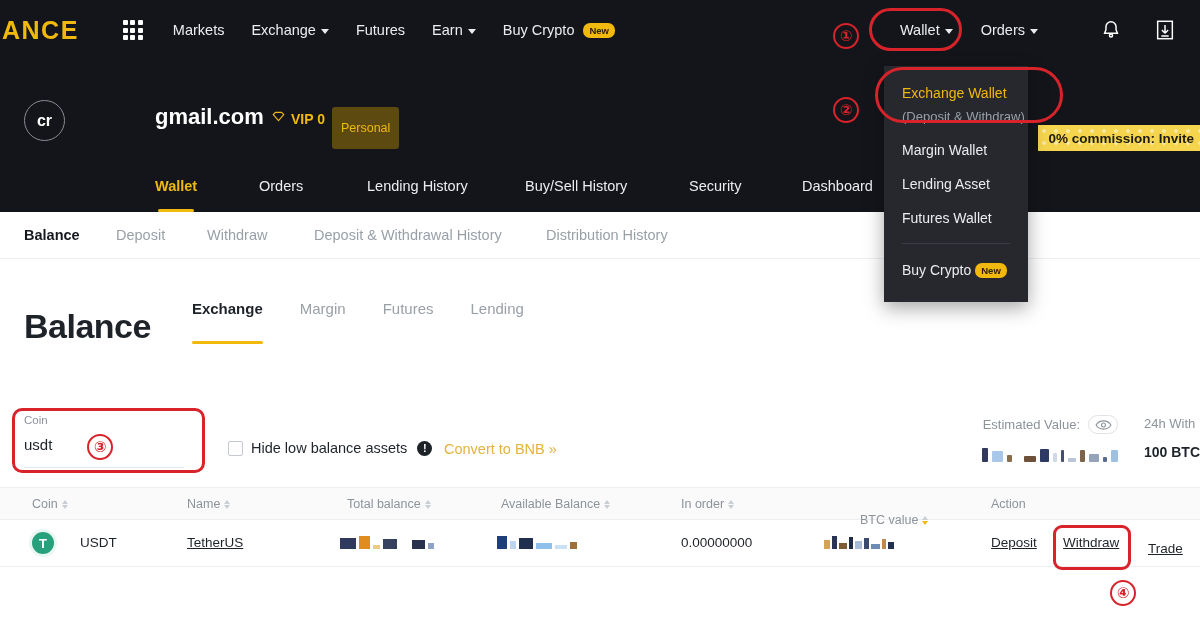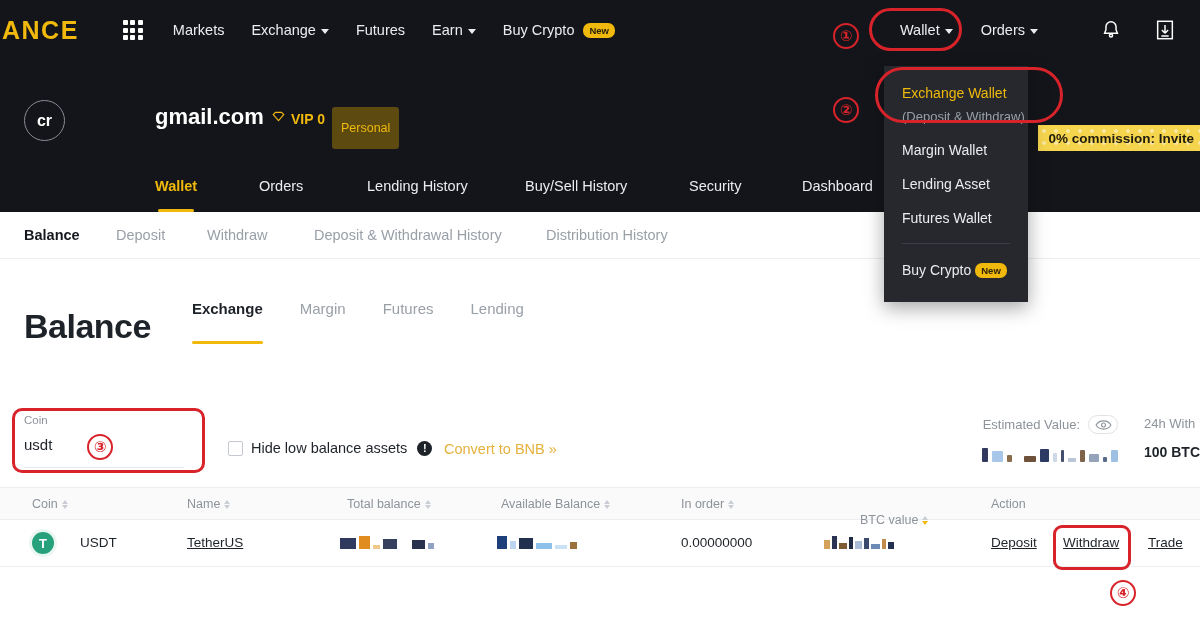--- a/index.html
+++ b/index.html
@@ -465,21 +465,21 @@
           <span style="width:7px;height:8px;background:#a8bcd8;display:inline-block"></span>
           <span style="width:5px;height:11px;background:#3a4a6d;display:inline-block"></span>
           <span style="width:9px;height:5px;background:#6d8cb5;display:inline-block"></span>
           <span style="width:4px;height:10px;background:#c08a4d;display:inline-block"></span>
           <span style="width:6px;height:7px;background:#243050;display:inline-block"></span>
         </span>
       </div>
 
       <a class="act" style="position:absolute;left:991px;top:15px">Deposit</a>
       <a class="act" style="position:absolute;left:1063px;top:15px">Withdraw</a>
-      <a class="act" style="position:absolute;left:1148px;top:15px">Trade</a>
+      <a class="act" style="position:absolute;left:1148px;top:21px">Trade</a>
     </div>
   </div>
 
   <div class="dropdown" id="dropdown">
       <a class="dd-item sel">
         <div class="dd-title">Exchange Wallet</div>
         <div class="dd-sub">(Deposit &amp; Withdraw)</div>
       </a>
       <a class="dd-item">
         <div class="dd-title">Margin Wallet</div>

